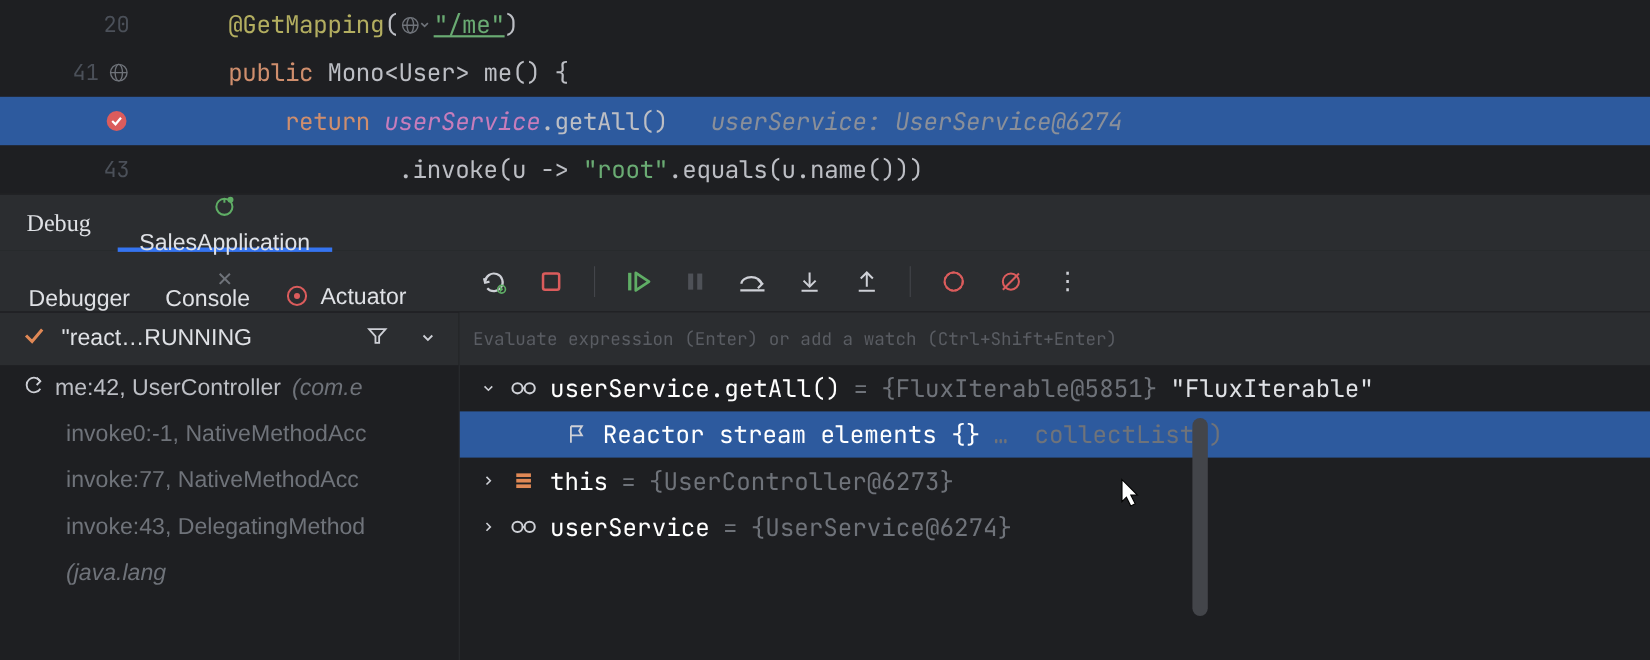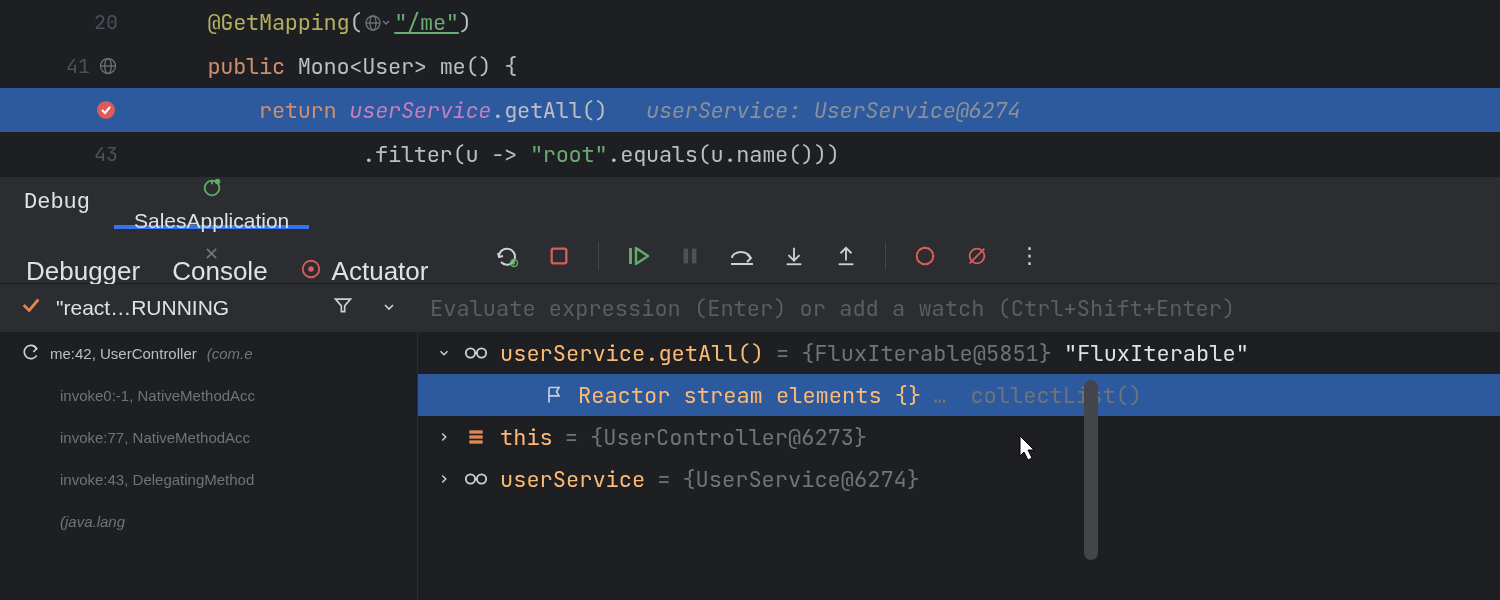--- a/index.html
+++ b/index.html
@@ -21,48 +21,48 @@
 .tok-ann { color: #b3ae60; }
 .tok-kw { color: #cf8e6d; }
 .tok-str { color: #6aab73; }
 .tok-str-u { color: #6aab73; text-decoration: underline; }
 .tok-plain { color: #bcbec4; }
 .tok-field { color: #c77dbb; font-style: italic; }
 .tok-hint { color: #8a8f99; font-style: italic; }
 .tok-fn { color: #bcbec4; }
 
 .debug-header { display: flex; align-items: center; background: #2b2d30; height: 52px; border-top: 1px solid #1e1f22; }
-.debug-title { padding: 0 24px; font-size: 22px; color: #dfe1e5; font-weight: 500; font-family: Liberation Mono, monospace; }
+.debug-title { padding: 0 24px; font-size: 22px; color: #dfe1e5; font-weight: 500; font-family: Liberation Serif, serif; }
 .debug-tab { display: flex; align-items: center; padding: 0 20px; height: 52px; gap: 10px; border-bottom: 4px solid #3574f0; font-family: -apple-system, 'Segoe UI', sans-serif; font-size: 21px; color: #dfe1e5; flex-direction: column; }
 .debug-tab .close { color: #6f737a; font-size: 18px; }
 
 .debug-subheader { display: flex; align-items: center; background: #2b2d30; height: 56px; padding: 0 24px; gap: 28px; border-bottom: 1px solid #1e1f22; }
-.sub-tab { font-family: -apple-system, 'Segoe UI', sans-serif; font-size: 26px; color: #dfe1e5; padding: 0 2px; margin-top: 32px; }
+.sub-tab { font-family: -apple-system, 'Segoe UI', sans-serif; font-size: 21px; color: #dfe1e5; padding: 0 2px; margin-top: 32px; }
 .sub-tab.active { border-bottom: 3px solid #3574f0; padding-bottom: 13px; margin-bottom: -16px; }
 .actuator { display: flex; align-items: flex-start; gap: 10px; }
 .toolbar { display: flex; align-items: center; gap: 26px; margin-left: 36px; }
 .toolbar .divider { width: 1px; height: 28px; background: #43454a; }
 .icon-btn { display: inline-flex; align-items: center; justify-content: center; width: 26px; height: 26px; }
 
 .debug-body { display: flex; height: calc(600px - 44px*4 - 52px - 56px); background: #1e1f22; }
 .frames-panel { width: 418px; background: #1e1f22; border-right: 1px solid #2b2d30; overflow: hidden; }
 .thread-row { display: flex; align-items: center; height: 48px; padding: 0 20px; gap: 14px; background: #2b2d30; }
 .thread-status { color: #dfe1e5; font-size: 21px; font-family: -apple-system, 'Segoe UI', sans-serif; }
-.frame-row { display: flex; align-items: center; height: 42px; padding: 0 20px 0 20px; gap: 10px; font-size: 15px; font-family: -apple-system, 'Segoe UI', sans-serif; color: #bcbec4; white-space: nowrap; overflow: hidden; }
+.frame-row { display: flex; align-items: center; height: 42px; padding: 0 20px 0 20px; gap: 10px; font-size: 21px; font-family: -apple-system, 'Segoe UI', sans-serif; color: #bcbec4; white-space: nowrap; overflow: hidden; }
 .frame-row.dim { color: #6f737a; }
 .frame-row .pkg { font-style: italic; color: #6f737a; }
 .scrollbar { position: absolute; right: 402px; width: 14px; height: 180px; top: 380px; background: #43454a; border-radius: 7px; }
 
 .vars-panel { flex: 1; display: flex; flex-direction: column; }
-.eval-input { height: 48px; display: flex; align-items: center; padding: 0 12px; color: #5a5d63; font-size: 22px; background: #2b2d30; }
+.eval-input { height: 48px; display: flex; align-items: center; padding: 0 12px; color: #5a5d63; font-size: 16px; background: #2b2d30; }
 .var-row { display: flex; align-items: center; height: 42px; padding: 0 18px; gap: 12px; font-size: 22px; }
 .var-row.selected { background: #2d5a9e; }
 .var-arrow { width: 16px; display: inline-flex; justify-content: center; color: #bcbec4; }
 .var-icon { display: inline-flex; width: 24px; justify-content: center; }
-.var-name { color: #fdba74; }
+.var-name { color: #ffffff; }
 .var-eq { color: #6f737a; }
 .var-value { color: #6f737a; }
 .var-str { color: #dfe1e5; }
 .var-collect { color: #6f737a; }
 .cursor { position: absolute; left: 1010px; top: 432px; pointer-events: none; }
 
 .globe-inline { display: inline-flex; vertical-align: middle; margin: 0 2px; }
 </style>
 </head>
 <body>
@@ -97,21 +97,21 @@
             <svg width="24" height="24" viewBox="0 0 24 24">
               <circle cx="12" cy="12" r="9" fill="#db5c5c"></circle>
               <path d="M8 12 L11 15 L16 9" fill="none" stroke="#fff" stroke-width="2"></path>
             </svg>
           </span>
         </div>
         <div class="code-content"><span class="tok-plain">          </span><span class="tok-kw">return</span><span class="tok-plain"> </span><span class="tok-field">userService</span><span class="tok-plain">.getAll()   </span><span class="tok-hint">userService: UserService@6274</span></div>
       </div>
       <div class="code-line">
         <div class="gutter">43</div>
-        <div class="code-content"><span class="tok-plain">                  .filter(</span><span class="tok-plain">u</span><span class="tok-plain"> -&gt; </span><span class="tok-str">"root"</span><span class="tok-plain">.equals(u.name()))</span></div>
+        <div class="code-content"><span class="tok-plain">                  .invoke(</span><span class="tok-plain">u</span><span class="tok-plain"> -&gt; </span><span class="tok-str">"root"</span><span class="tok-plain">.equals(u.name()))</span></div>
       </div>
     </div>
 </div>
 
 <div class="debug-header">
   <div class="debug-title">Debug</div>
   <div class="debug-tab">
     <span class="icon-btn">
       <svg width="22" height="22" viewBox="0 0 24 24">
           <circle cx="12" cy="12" r="8" fill="none" stroke="#5fad65" stroke-width="2"></circle>
@@ -269,21 +269,21 @@
               <circle cx="7" cy="8" r="5" fill="none" stroke="#ced0d6" stroke-width="2"></circle>
               <circle cx="19" cy="8" r="5" fill="none" stroke="#ced0d6" stroke-width="2"></circle>
               <line x1="12" y1="8" x2="14" y2="8" stroke="#ced0d6" stroke-width="2"></line>
             </svg>
           </span>
           <span class="var-name">userService.getAll()</span>
           <span class="var-eq"> = </span>
           <span class="var-value">{FluxIterable@5851} </span>
           <span class="var-str">"FluxIterable"</span>
         </div>
-        <div class="var-row selected" style="padding-left: 96px;">
+        <div class="var-row selected" style="padding-left: 66px;">
           <span class="var-arrow"></span>
           <span class="var-icon">
             <svg width="20" height="20" viewBox="0 0 24 24">
               <path d="M6 3 L6 21 M6 3 L18 3 L15 8 L18 13 L6 13" fill="none" stroke="#ced0d6" stroke-width="2"></path>
             </svg>
           </span>
           <span class="var-name">Reactor stream elements {}</span>
           <span class="var-eq">  … </span>
           <span class="var-value"></span>
           <span class="var-collect">collectList()</span>

